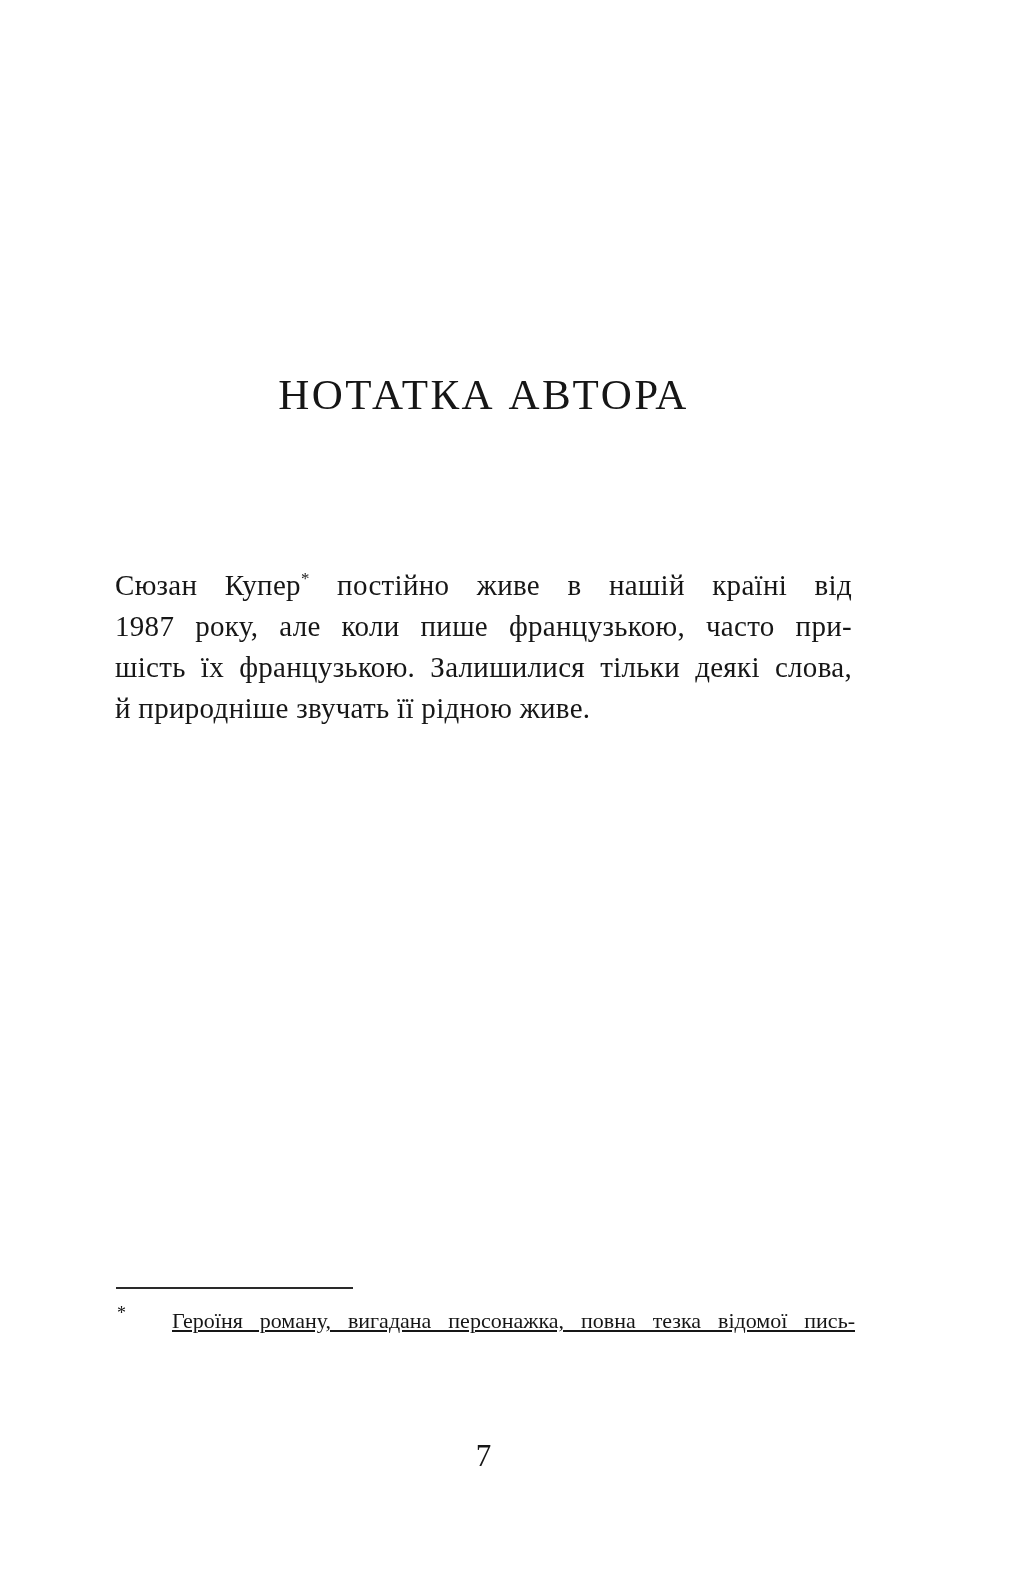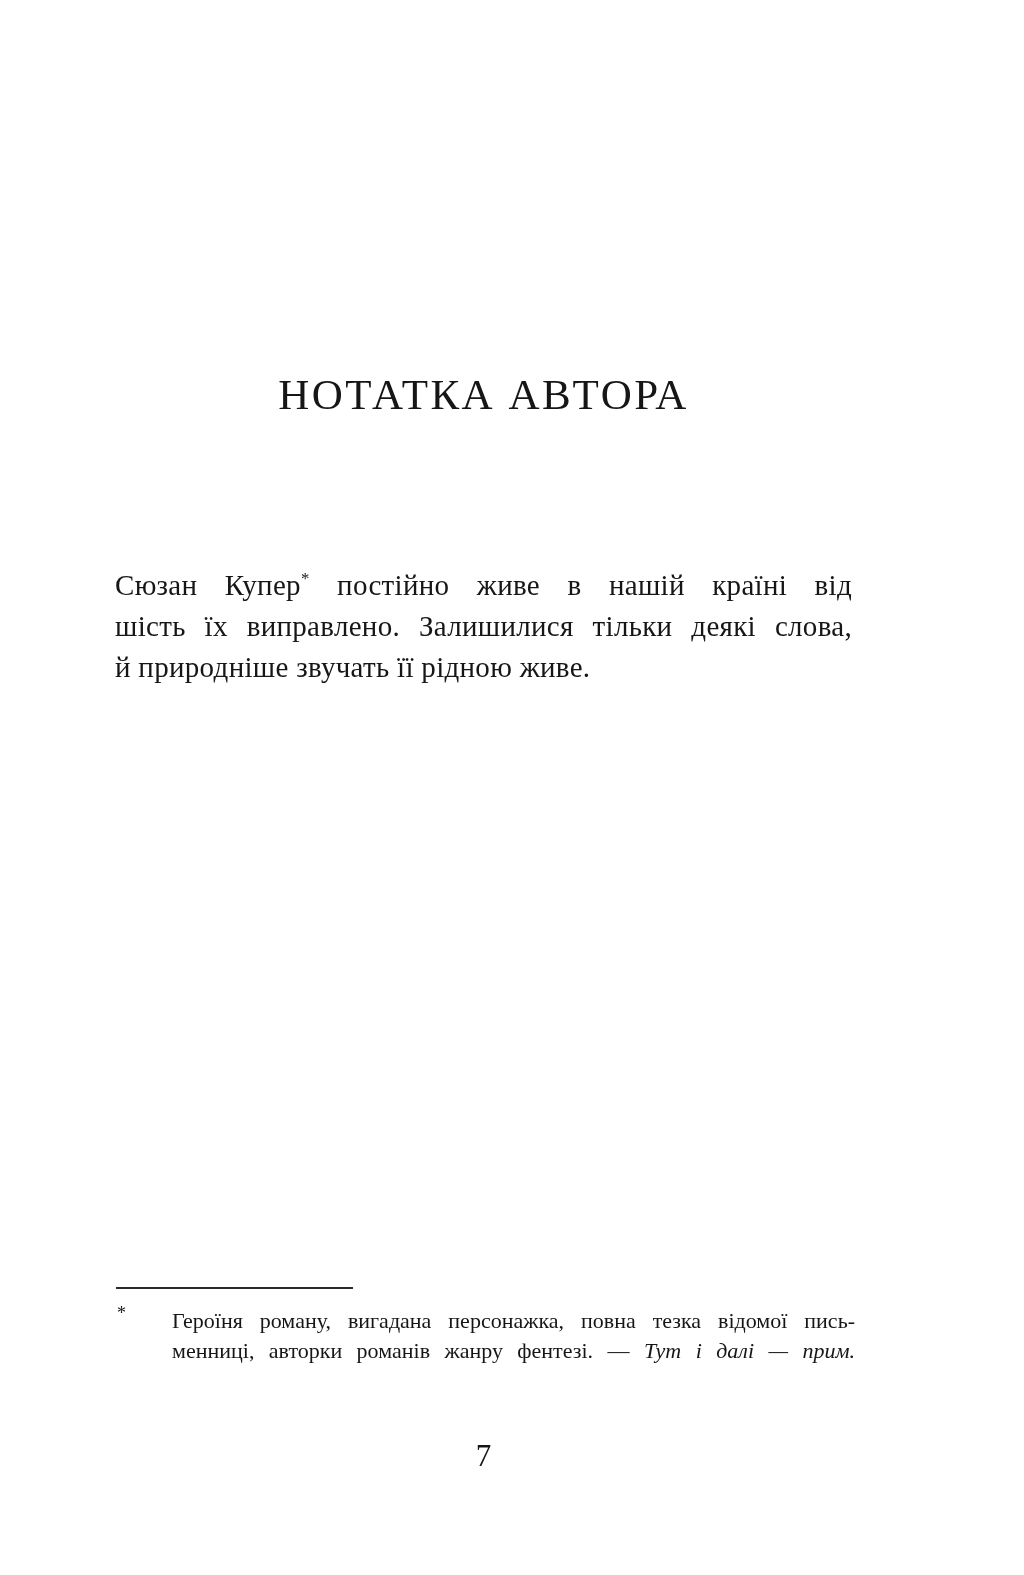--- a/index.html
+++ b/index.html
@@ -74,20 +74,21 @@
     font-size: 18px;
   }
   .fn-lines {
     margin-left: 57px;
   }
   .fn-lines .tline {
     height: 30px;
     line-height: 30px;
     text-align: justify;
     text-align-last: justify;
+    text-decoration: underline;
   }
   .fn-lines .tline.lastline {
     text-align-last: left;
   }
   .tline .it {
     font-style: italic;
   }
   .folio {
     position: absolute;
     top: 1438px;
@@ -100,29 +101,29 @@
 </style>
 </head>
 <body>
 
 <div class="page">
 
   <h1 class="heading">НОТАТКА АВТОРА</h1>
 
   <div class="bodytext" id="body-lines">
       <div class="tline"><span>Сюзан Купер</span><sup>*</sup><span> постійно живе в нашій країні від</span></div>
-      <div class="tline"><span>шість їх виправлено. Залишилися тільки деякі слова,</span></div>
+      <div class="tline"><span>1987 року, але коли пише французькою, часто при-</span></div>
+      <div class="tline"><span>шість їх французькою. Залишилися тільки деякі слова,</span></div>
       <div class="tline lastline"><span>й природніше звучать її рідною живе.</span></div>
     </div>
 
   <div class="footnote-rule"></div>
 
   <div class="footnote">
     <span class="fn-marker">*</span>
     <div class="fn-lines" id="footnote-lines">
         <div class="tline"><span>Героїня роману, вигадана персонажка, повна тезка відомої пись-</span></div>
-        <div class="tline"><span>менниці, авторки романів жанру фентезі. — </span><span class="it">Тут і далі — прим.</span></div>
       </div>
   </div>
 
   <div class="folio">7</div>
 
 </div>
 
 </body></html>

